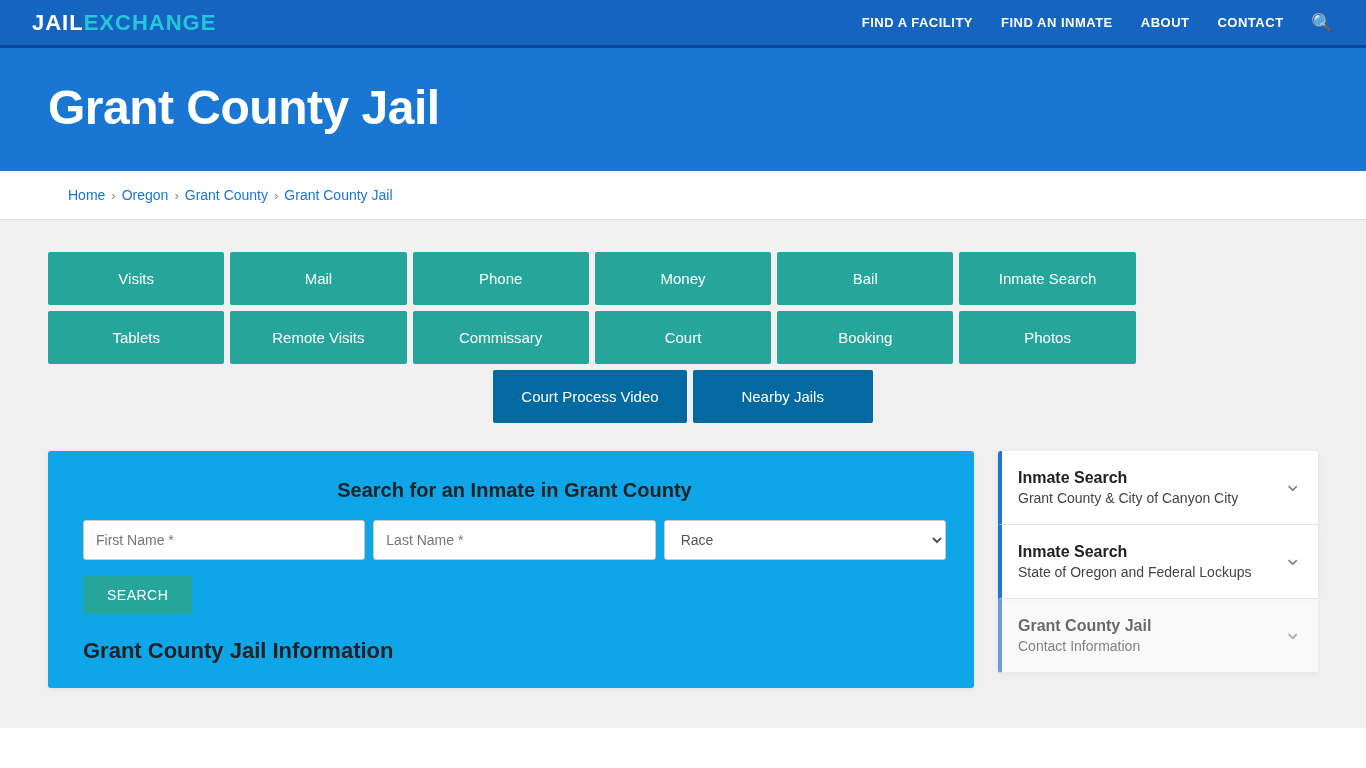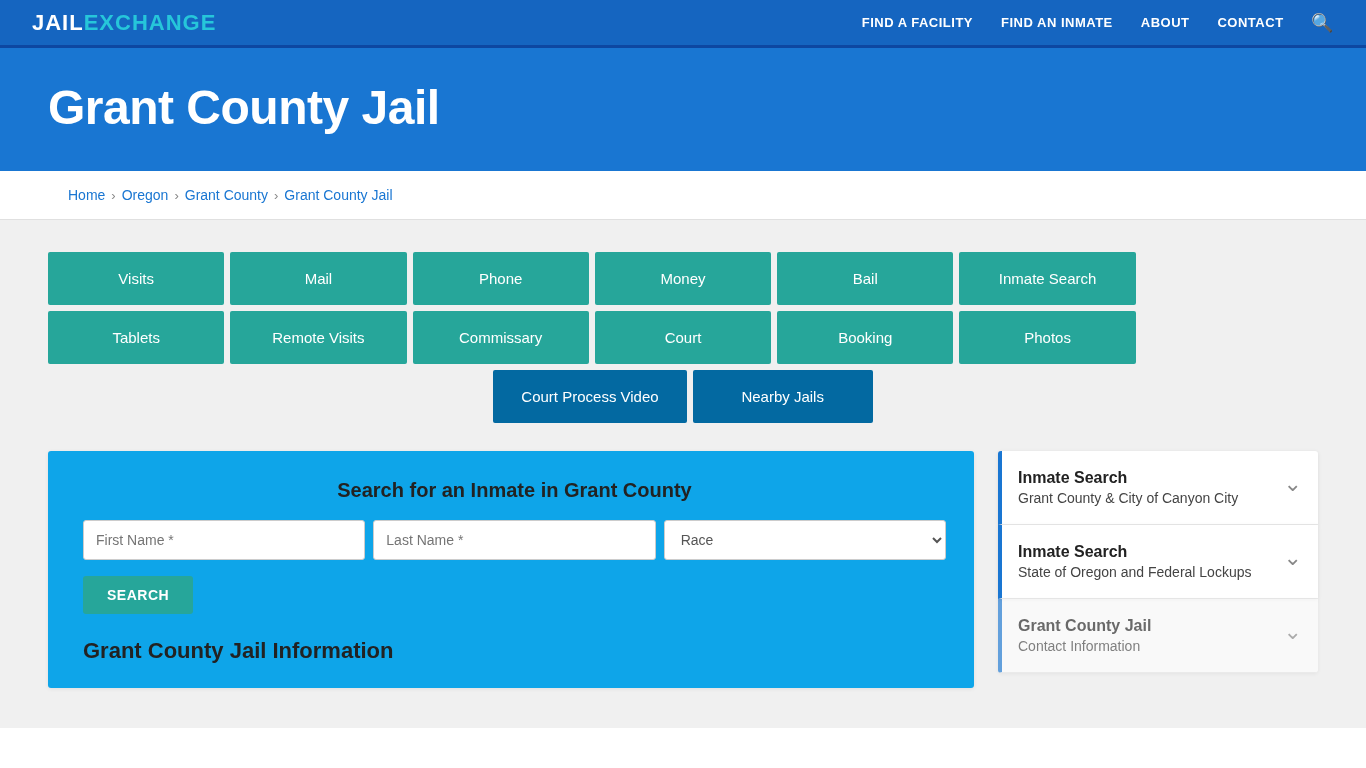--- a/index.html
+++ b/index.html
@@ -193,21 +193,21 @@
       background: #fff;
       cursor: pointer;
     }
     .search-btn {
       background: #26a69a;
       color: #fff;
       border: none;
       border-radius: 3px;
       padding: 11px 24px;
       font-size: 14px;
-      font-weight: 700;
+      font-weight: 400;
       letter-spacing: 0.5px;
       cursor: pointer;
       margin-top: 2px;
     }
 
     
     .section-title {
       font-size: 22px;
       font-weight: 700;
       color: #222;

